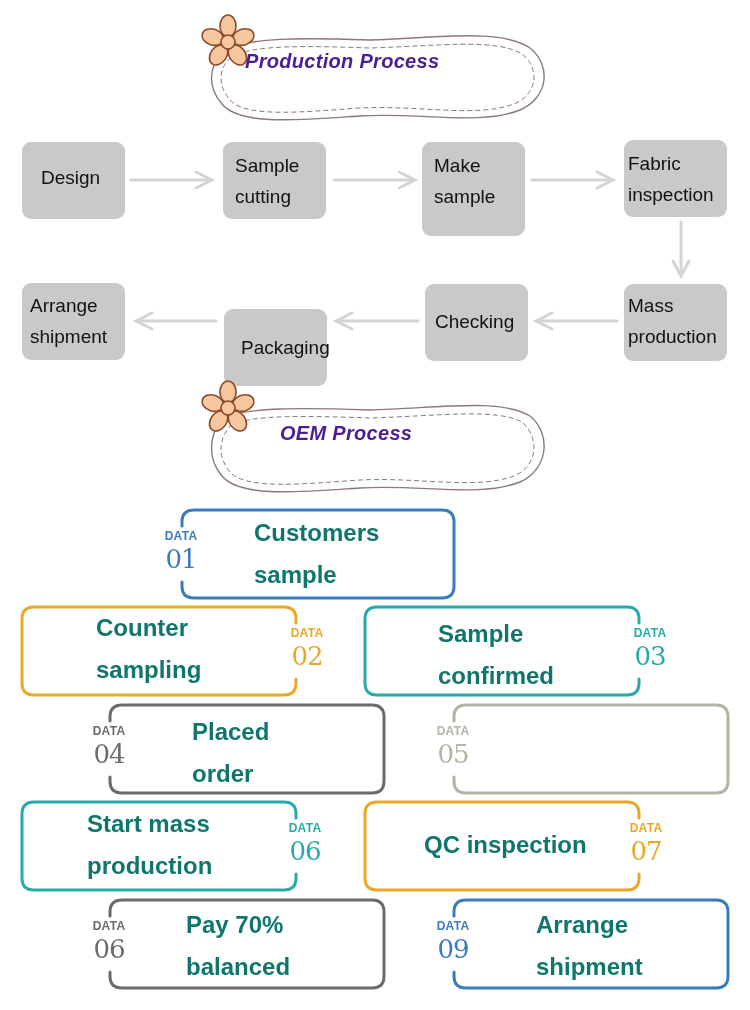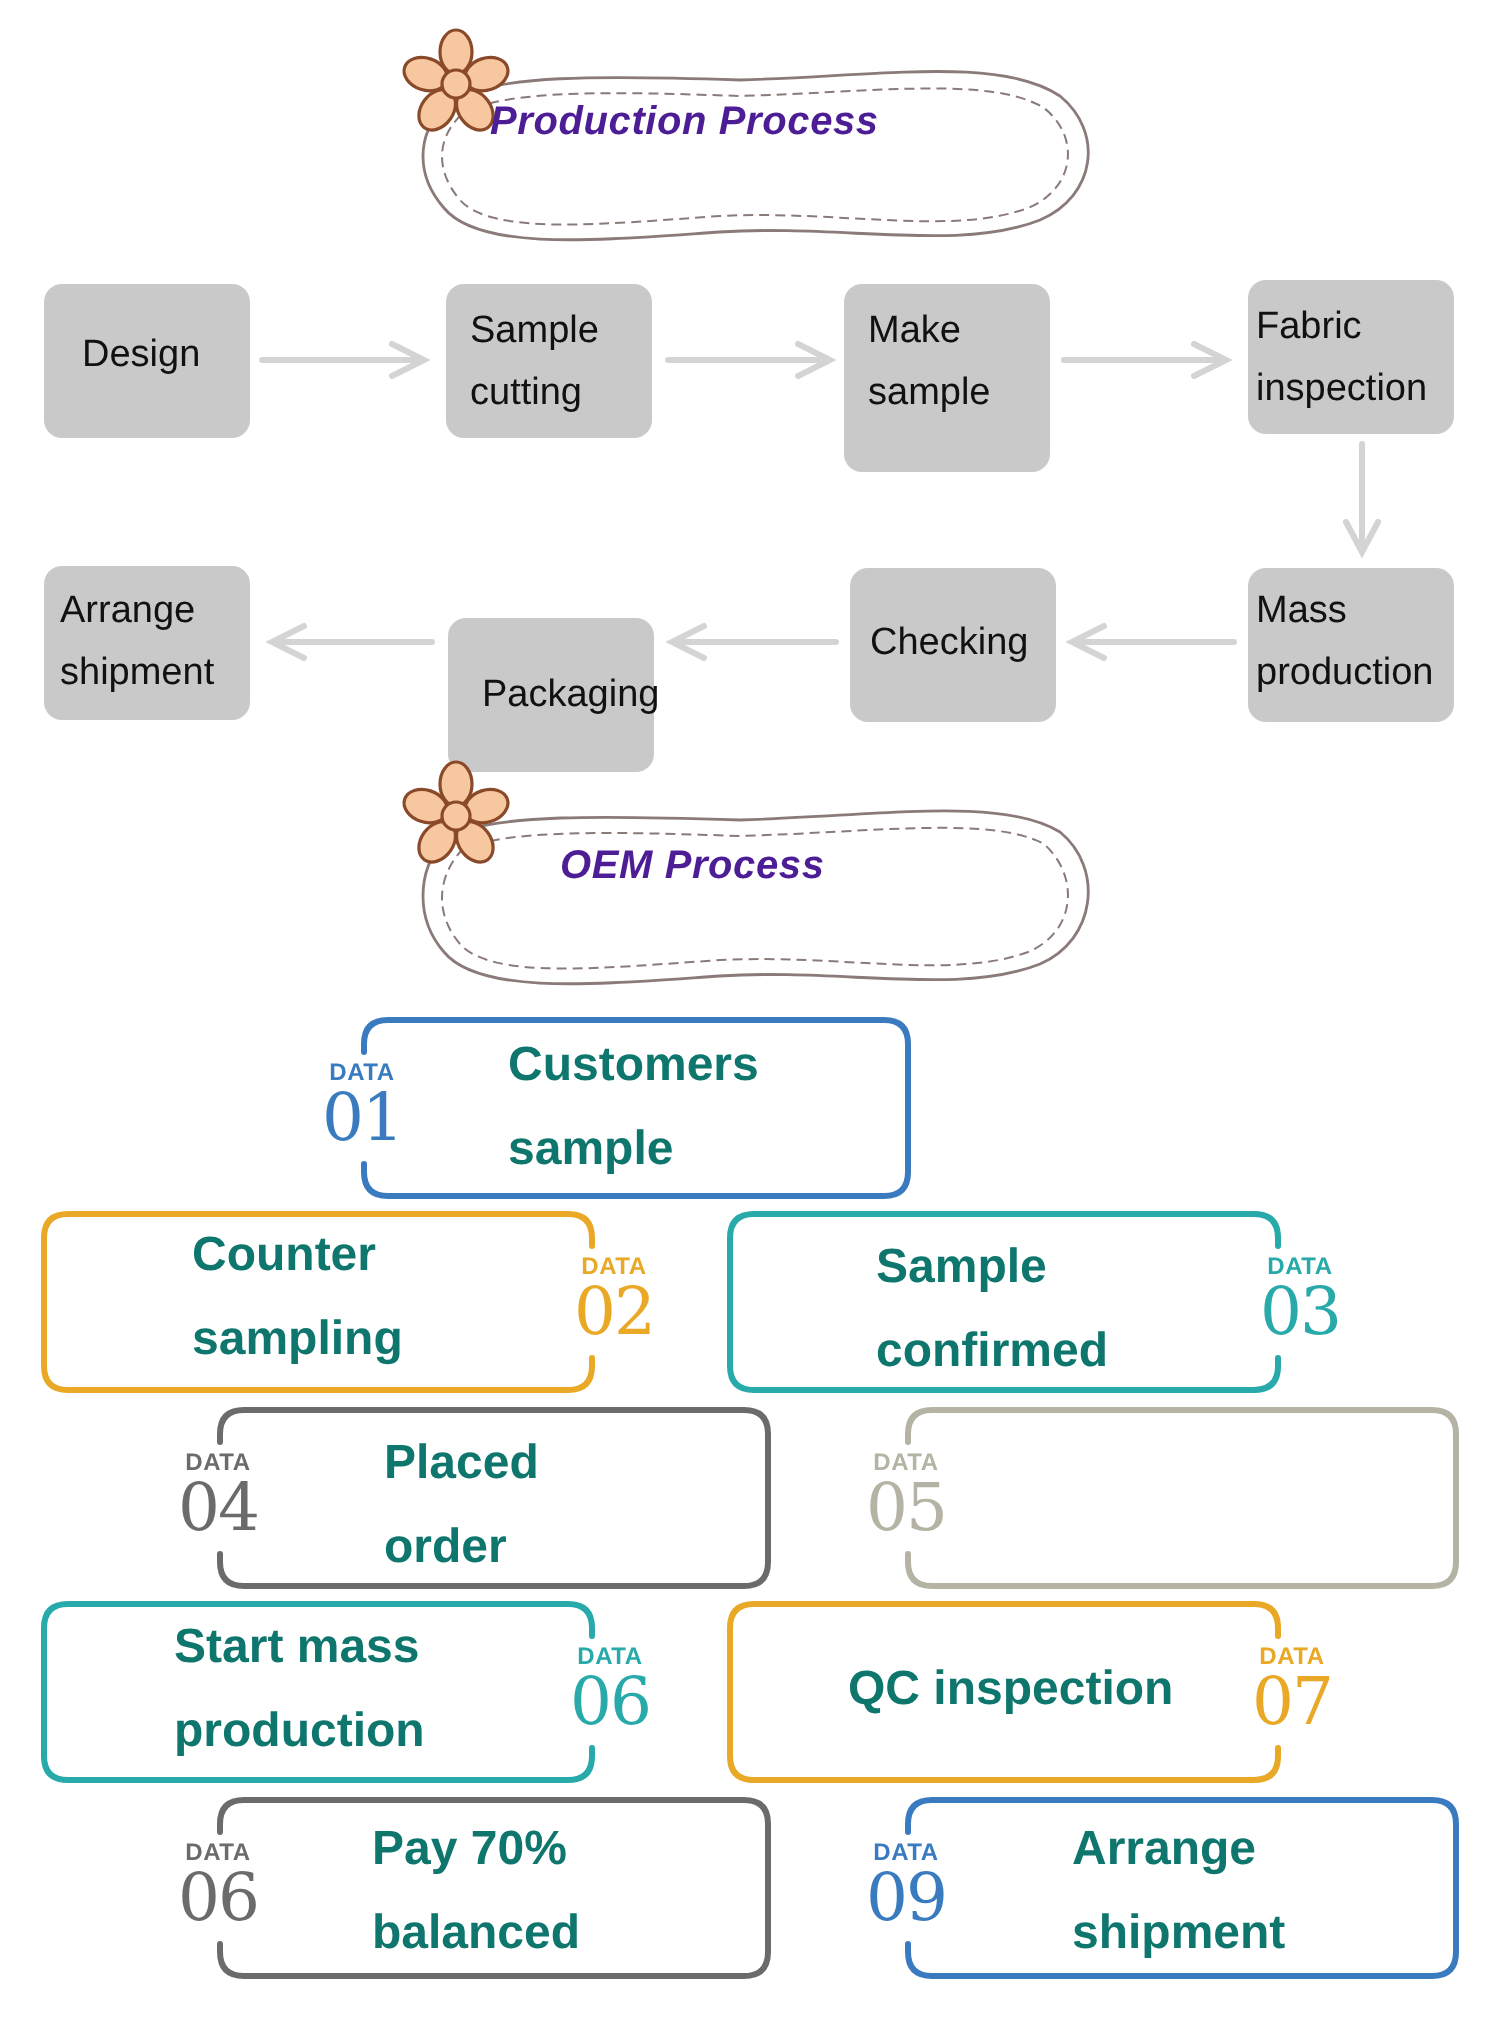--- a/index.html
+++ b/index.html
@@ -11,21 +11,21 @@
                 font-size:20px; letter-spacing:0.3px; white-space:nowrap; }
   .pbox { position:absolute; background:#c9c9c9; border-radius:9px; color:#111;
           font-size:19px; line-height:31px; box-sizing:border-box; }
   .pbox span { display:block; }
   .arrows { position:absolute; left:0; top:0; }
   .oem { position:absolute; box-sizing:border-box; }
   .oem svg { position:absolute; left:0; top:0; overflow:visible; }
   .oem .txt { position:absolute; font-weight:bold; font-size:24px; line-height:42px; color:#0f766e; white-space:nowrap; }
   .oem .tag { position:absolute; text-align:center; }
   .oem .tag .dlabel { display:block; font-size:12px; font-weight:bold; letter-spacing:0.3px; line-height:13px; }
-  .oem .tag .dnum { display:block; font-family:"DejaVu Serif", serif; font-size:33px; line-height:32px; letter-spacing:-1px; }
+  .oem .tag .dnum { display:block; font-family:"DejaVu Serif", serif; font-size:26px; line-height:32px; letter-spacing:-1px; }
 </style>
 </head>
 <body>
 
 <div class="title-badge" style="left:200px;top:8px;width:350px;height:120px;">
   <svg width="350" height="120">
     <path d="M22,45 C40,28 110,30 170,32 C240,30 300,20 330,40 C352,58 348,90 320,102 C280,118 220,104 160,108 C100,112 40,118 22,96 C8,80 8,60 22,45 Z" fill="#fff" stroke="#8a7a78" stroke-width="1.4"></path>
     <path d="M30,50 C48,36 112,38 170,40 C238,38 296,30 322,46 C340,60 338,86 314,96 C276,110 220,97 160,100 C102,104 46,110 30,92 C18,78 18,62 30,50 Z" fill="none" stroke="#8a7a78" stroke-width="1" stroke-dasharray="5,3"></path>
   </svg>
   <svg width="60" height="60" style="left:-2px;top:4px;">

